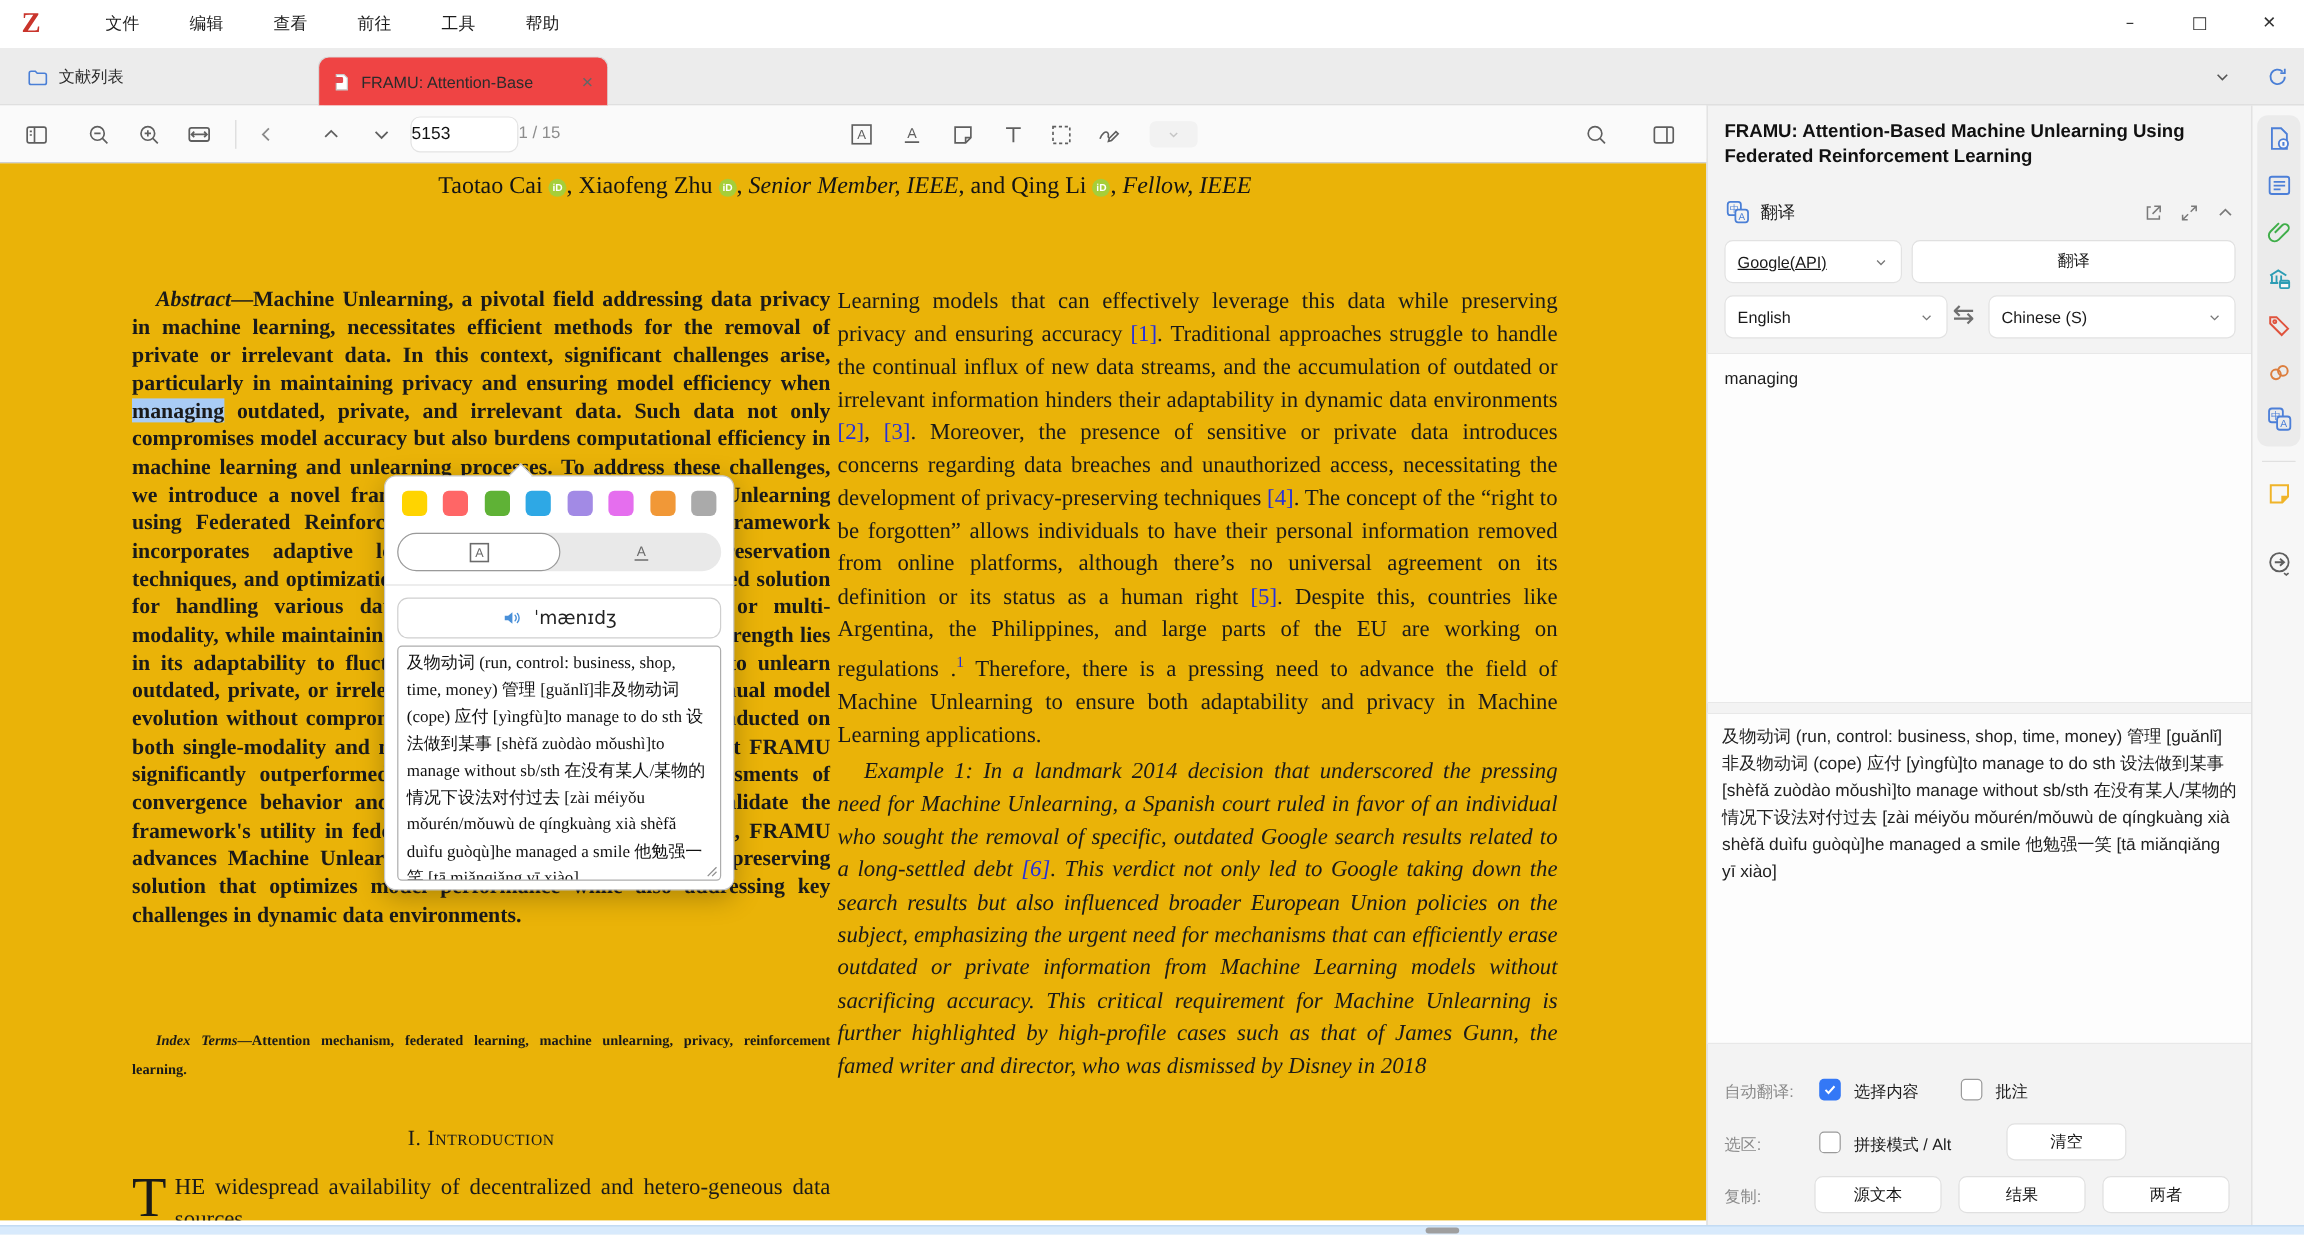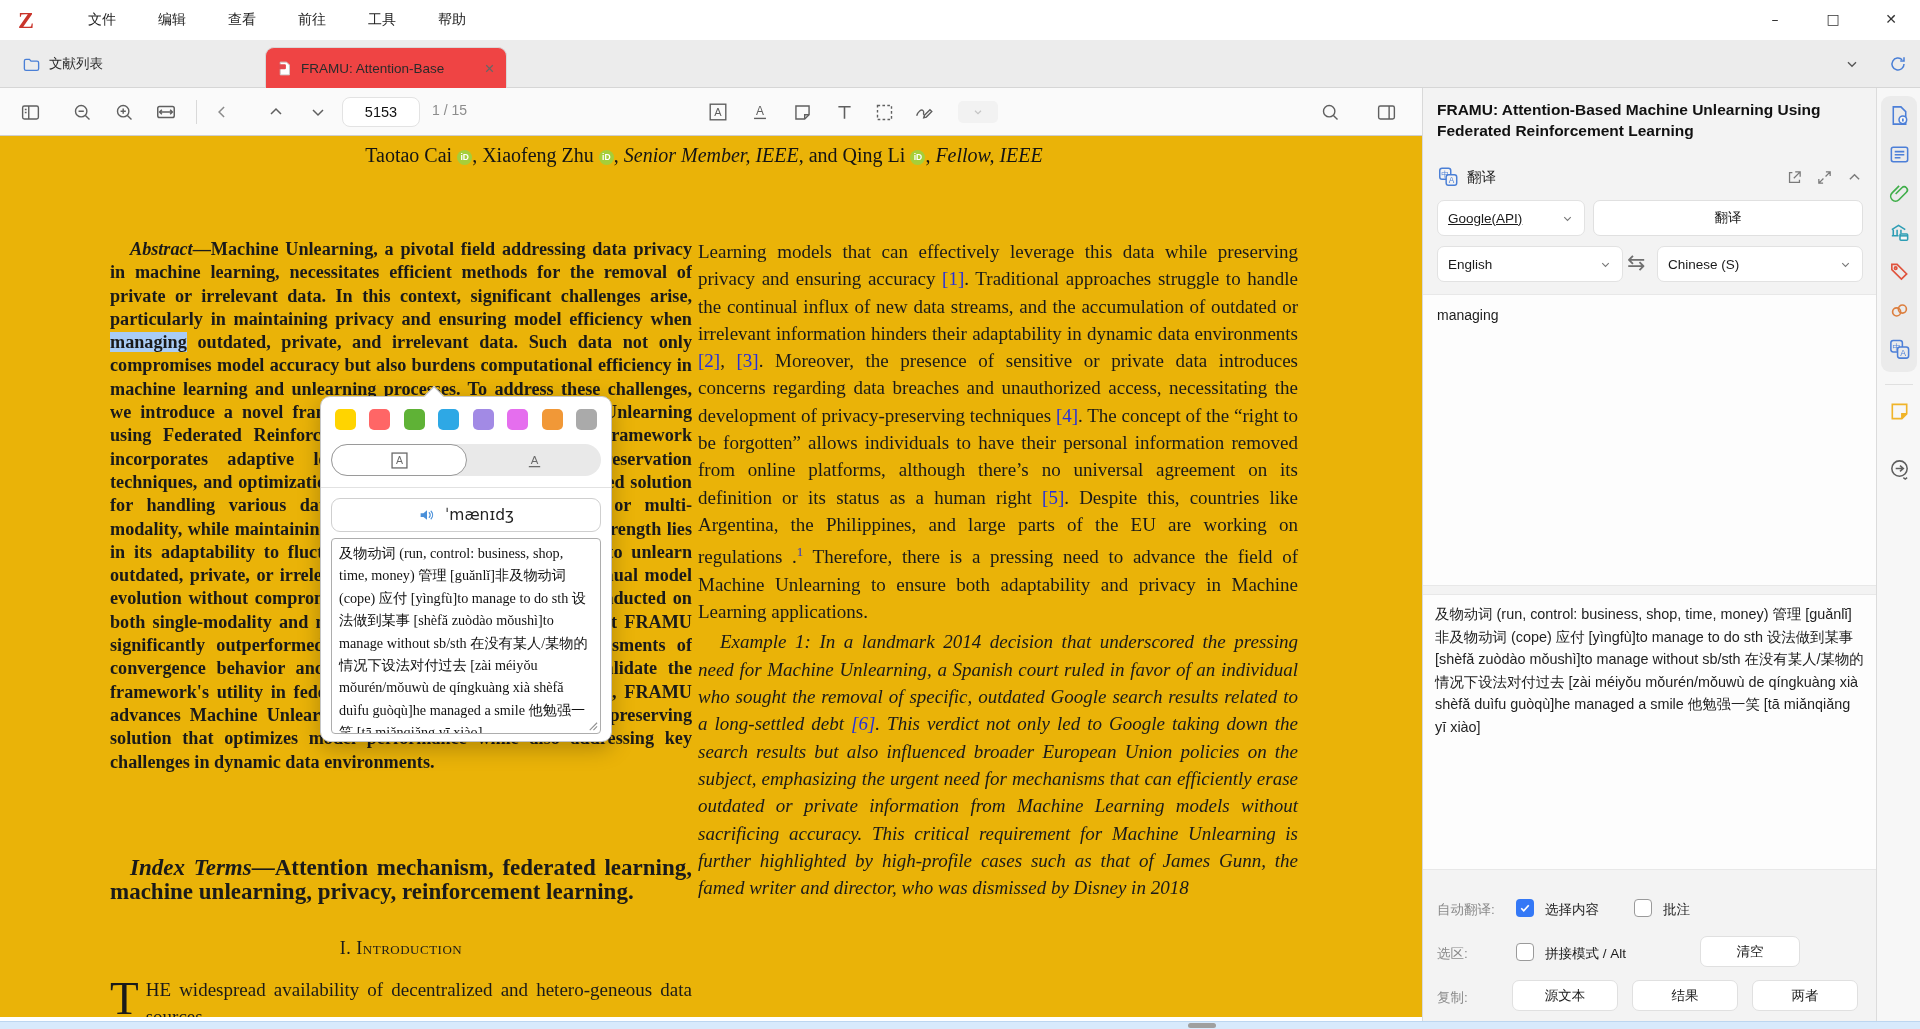--- a/index.html
+++ b/index.html
@@ -33,42 +33,42 @@
 
   
   .pdf-wrap { position:absolute; left:0; top:88px; width:1422px; height:933px; background:#fff; }
 
   
   .toolbar { position:absolute; left:0; top:0; width:1422px; height:48px; background:#fafafa;
              border-bottom:1px solid #cfcfcf; z-index:6; }
   .tb-btn { position:absolute; top:6px; width:36px; height:36px; display:flex; align-items:center;
             justify-content:center; border-radius:6px; }
   .tb-sep { position:absolute; top:12px; width:1px; height:24px; background:#d9d9d9; }
-  .page-input { position:absolute; left:342px; top:9px; width:78px; height:30px; background:#fff;
-                border:1px solid #e3e3e3; border-radius:8px; text-align:center; font-size:14.5px;
+  .page-input { position:absolute; left:342px; top:9px; width:90px; height:30px; background:#fff;
+                border:1px solid #e3e3e3; border-radius:8px; font-size:14.5px;
                 color:#111; font-family:"Liberation Sans",sans-serif; }
   .page-total { position:absolute; left:432px; top:14px; font-size:14px; color:#8c8c8c; }
   .color-pick { position:absolute; left:958px; top:13px; width:40px; height:22px; background:#ececec;
                 border-radius:5px; opacity:.55; display:flex; align-items:center; justify-content:center; }
 
   
   .pdf-content { position:absolute; left:0; top:44px; width:1422px; height:885px; overflow:hidden;
                  background:#eab308; color:#1a1a1a;padding-left:36px; }
   .serif { font-family:"Liberation Serif","DejaVu Serif",serif; }
   .authors { position:absolute; left:110px; width:1188px; text-align:center; font-size:20px;
              color:#141414; white-space:nowrap; }
   .authors-1 { top:-18px; }
   .authors-2 { top:12px; }
   .seg-orcid { display:inline-block; width:15px; height:15px; background:#a6ce39; border-radius:8px;
                color:#fff; font-size:8.5px; font-weight:bold; text-align:center; line-height:15px;
                font-family:"Liberation Sans",sans-serif; vertical-align:2px; }
   .col-left { position:absolute; left:110px; top:106px; width:582px; }
   .abstract { font-size:18.2px; line-height:23.3px; font-weight:bold; text-align:justify;
               text-indent:20px; height:608px; overflow:hidden; }
-  .index-terms { position:absolute; left:110px; top:724px; width:582px; font-size:23px;
+  .index-terms { position:absolute; left:110px; top:724px; width:582px; font-size:12px;
                  line-height:23.5px; font-weight:bold; text-align:justify; text-indent:20px; }
   .sec-heading { position:absolute; left:110px; top:806px; width:582px; text-align:center;
                  font-size:18px; font-variant:small-caps; letter-spacing:.5px; }
   .intro-para { position:absolute; left:110px; top:844px; width:582px; font-size:19px;
                 line-height:27px; text-align:justify; }
   .seg-dropcap { float:left; font-size:47px; line-height:40px; padding:2px 7px 0 0; }
   .col-right { position:absolute; left:698px; top:106px; width:600px; font-size:19px;
                line-height:27.3px; text-align:justify; }
   .col-right .para2 { margin-top:3px; text-indent:22px; }
   .seg-i  { font-style:italic; }
@@ -490,21 +490,21 @@
       </span>
       <span class="cbx-label" style="left:122px;">选择内容</span>
       <span class="cbx off" style="left:211px;"></span>
       <span class="cbx-label" style="left:240px;">批注</span>
     </div>
 
     <div class="sp-row" style="top:850px;">
       <span class="sp-row-label">选区:</span>
       <span class="cbx off" style="left:93px;"></span>
       <span class="cbx-label" style="left:122px;">拼接模式 / Alt</span>
-      <div class="btn small-btn" style="left:249px; top:-2px; width:100px;margin-left:28px;">
+      <div class="btn small-btn" style="left:249px; top:-2px; width:100px;">
         <span>清空</span>
       </div>
     </div>
 
     <div class="sp-row" style="top:894px;">
       <span class="sp-row-label">复制:</span>
       <div class="btn small-btn" style="left:89px; top:-2px; width:106px;">
         <span>源文本</span>
       </div>
       <div class="btn small-btn" style="left:209px; top:-2px; width:106px;">

